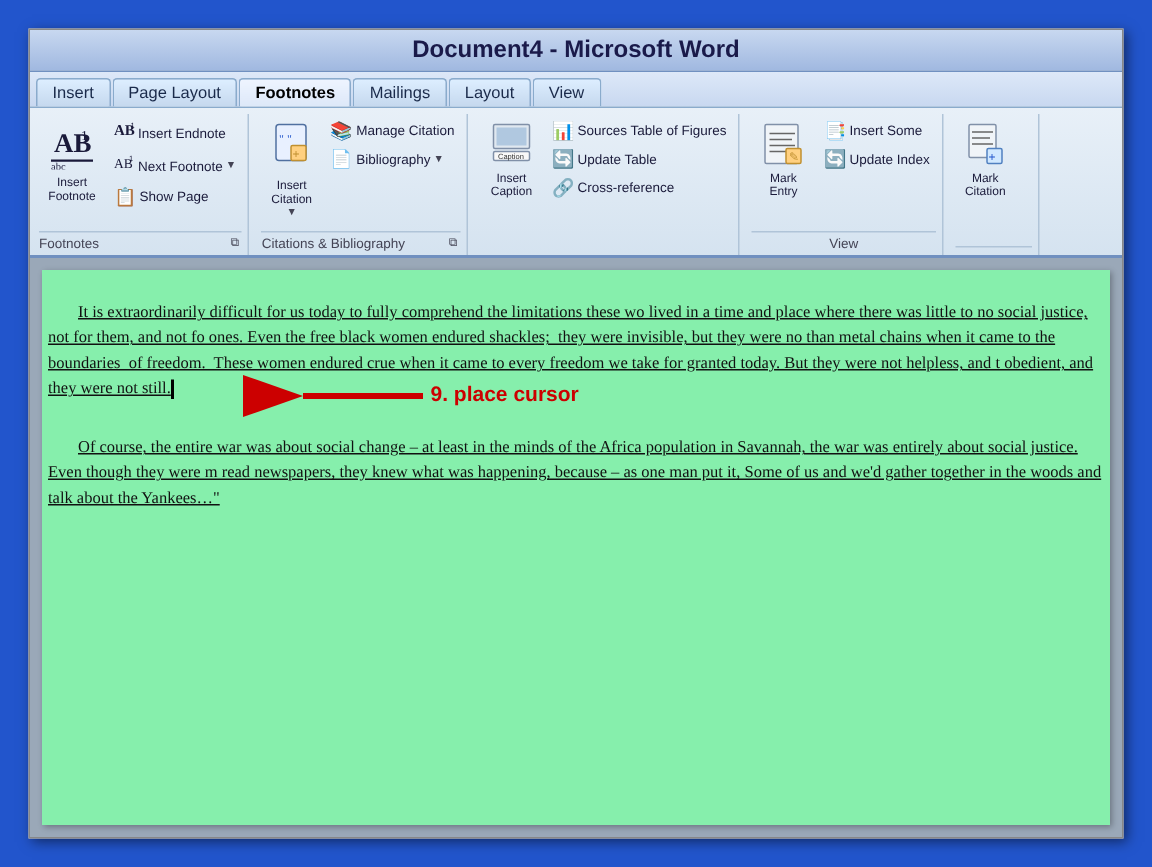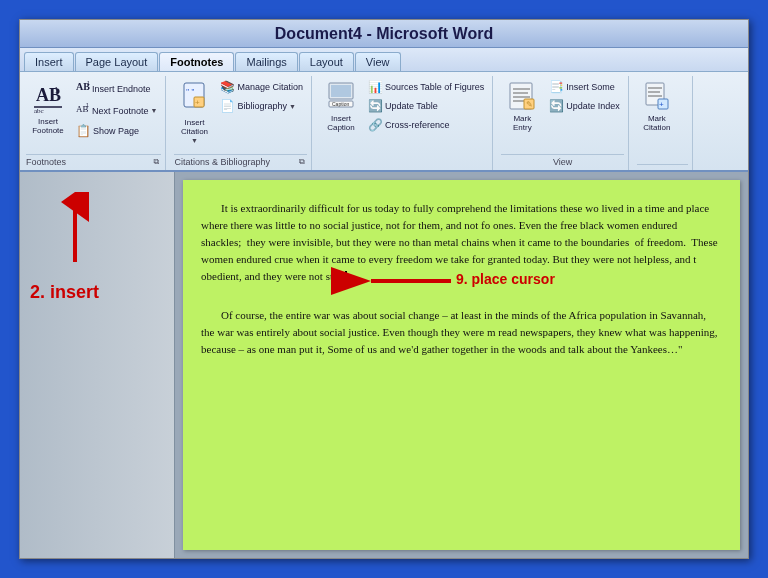--- a/index.html
+++ b/index.html
@@ -175,30 +175,31 @@
     .insert-label {
       position: absolute;
       top: 110px;
       left: 10px;
       color: #cc0000;
       font-size: 18px;
       font-weight: bold;
     }
     .page {
       flex: 1;
-      background: #bef264;
+      background: #86efac;
       margin: 8px;
-      padding: 20px 18px;
+      padding: 20px 4px;
       font-size: 11px;
       line-height: 1.55;
       color: #111;
       font-family: 'Times New Roman', Times, serif;
       overflow: hidden;
       box-shadow: 1px 1px 4px rgba(0,0,0,0.3);
       position: relative;
+      text-decoration: underline;
     }
     .cursor-bar {
       display: inline-block;
       width: 2px;
       height: 13px;
       background: #000;
       vertical-align: middle;
     }
     
     .arrow-svg {
@@ -422,37 +423,20 @@
         </div>
       </div>
       <div class="ribbon-group-label">
         <span></span>
       </div>
     </div>
   </div>
 
   <div class="doc-area">
 
-    <div class="sidebar">
-
-      <div class="arrow-up">
-        <svg width="50" height="80" viewBox="0 0 50 80" class="arrow-svg">
-          <defs>
-            <marker id="arrowhead-up" markerWidth="10" markerHeight="7" refX="5" refY="3.5" orient="auto">
-              <polygon points="5 0, 10 7, 0 7" fill="#cc0000"></polygon>
-            </marker>
-          </defs>
-          <line x1="25" y1="70" x2="25" y2="10" stroke="#cc0000" stroke-width="4" marker-end="url(#arrowhead-up)"></line>
-        </svg>
-      </div>
-
-      <div class="insert-label">
-        <span>2. insert</span>
-      </div>
-    </div>
 
     <div class="page">
       <p style="text-indent: 20px; margin-bottom: 10px;">
         It is extraordinarily difficult for us today to fully comprehend the limitations these wo lived in a time and place where there was little to no social justice, not for them, and not fo ones. Even the free black women endured shackles;&nbsp; they were invisible, but they were no than metal chains when it came to the boundaries&nbsp; of freedom.&nbsp; These women endured crue when it came to every freedom we take for granted today. But they were not helpless, and t obedient, and they were not still.<span class="cursor-bar"></span>
       </p>
 
       <div style="position:relative; height:0; top:-28px; left:160px;">
         <svg width="100" height="28" viewBox="0 0 100 28" style="overflow:visible;">
           <defs>
             <marker id="arrowhead-left" markerWidth="10" markerHeight="7" refX="0" refY="3.5" orient="auto">

